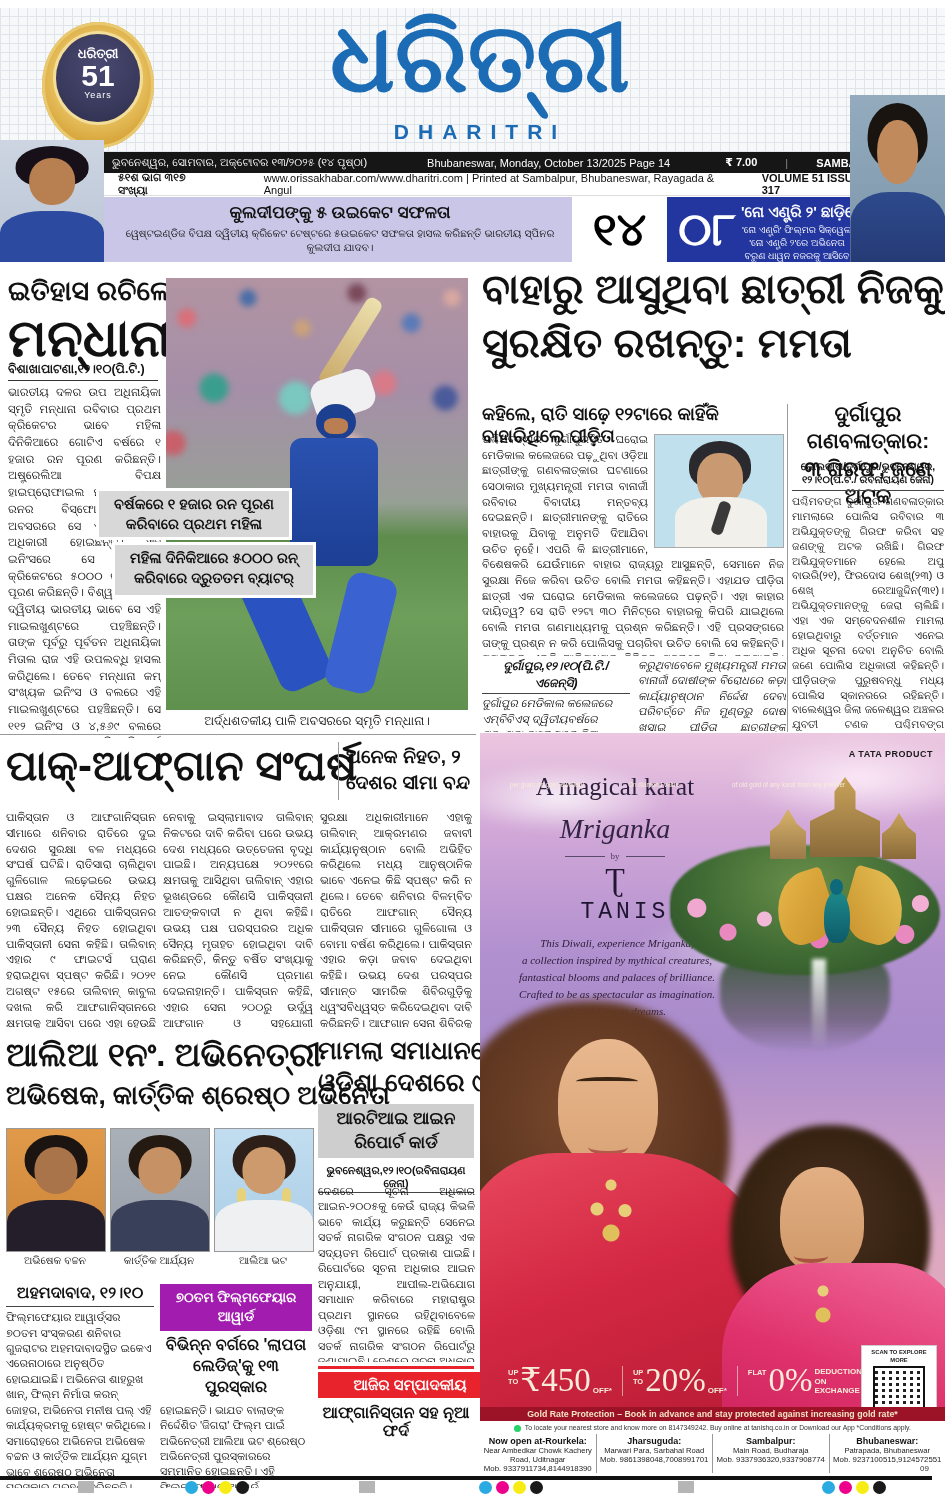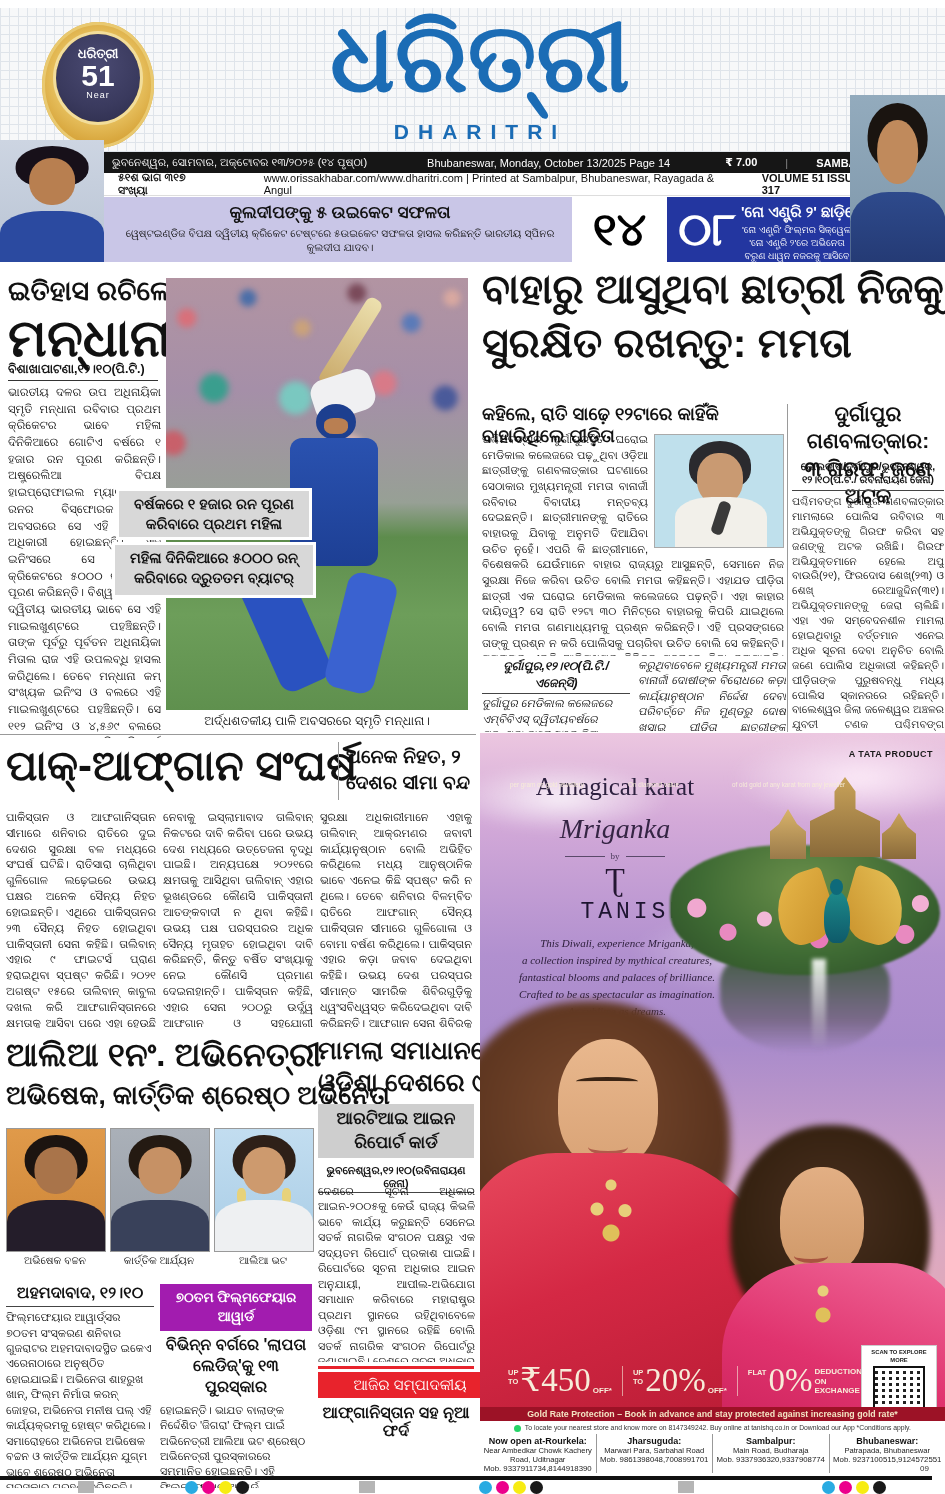--- a/index.html
+++ b/index.html
@@ -104,21 +104,21 @@
   .ply-bat{left:176px;top:14px;width:17px;height:100px;background:linear-gradient(#ece0ae,#c9a96a);
     transform:rotate(32deg);border-radius:7px;}
   .ply-arms{left:146px;top:96px;width:62px;height:42px;background:#f0f0f2;border-radius:14px;transform:rotate(-18deg);}
   .ply-helmet{left:150px;top:126px;width:40px;height:36px;background:#1d3f8f;border-radius:50%;}
   .ply-faceg{left:158px;top:140px;width:24px;height:16px;background:#b97f52;border-radius:40%;}
   .ply-torso{left:124px;top:160px;width:88px;height:128px;background:linear-gradient(#2a52b0,#1d3f94);border-radius:12px;}
   .ply-pad1{left:92px;top:288px;width:54px;height:124px;background:#2a52c0;border-radius:14px;transform:rotate(-24deg);}
   .ply-pad2{left:170px;top:296px;width:50px;height:118px;background:#3a62d0;border-radius:14px;transform:rotate(14deg);}
   .mnd-box{background:#d8d8d8;border:3px solid #fff;box-sizing:border-box;text-align:center;
     font-weight:bold;font-size:14.5px;line-height:1.35;padding-top:4px;z-index:6;}
-  .mnd-box1{left:116px;top:488px;width:196px;height:52px;}
+  .mnd-box1{left:96px;top:488px;width:196px;height:52px;}
   .mnd-box2{left:112px;top:542px;width:204px;height:56px;}
   .mnd-cap{left:166px;top:714px;width:302px;text-align:center;font-size:12.5px;}
 
   
   .mam-h1{left:482px;top:266px;width:460px;font-size:41px;font-weight:bold;white-space:nowrap;}
   .mam-h2{left:482px;top:320px;width:460px;font-size:41px;font-weight:bold;white-space:nowrap;}
   .mam-sub{left:482px;top:404px;width:304px;font-size:18px;font-weight:bold;line-height:1.2;}
   .mam-body{left:482px;top:432px;width:302px;height:224px;font-size:11.2px;line-height:1.4;}
   .mam-photo{float:right;width:128px;height:112px;margin:2px 0 4px 6px;background:#bfe0ec;
     position:relative;border:1px solid #aaa;overflow:hidden;}
@@ -163,21 +163,21 @@
   
   .rti-h1{left:318px;top:1036px;width:158px;font-size:25px;font-weight:bold;white-space:nowrap;}
   .rti-h2{left:318px;top:1068px;width:158px;font-size:25px;font-weight:bold;white-space:nowrap;}
   .rti-box{left:318px;top:1104px;width:156px;height:54px;background:#cecece;text-align:center;
     font-size:17px;font-weight:bold;line-height:1.4;padding-top:3px;box-sizing:border-box;}
   .rti-date{left:318px;top:1164px;width:156px;text-align:center;font-size:10.8px;font-weight:bold;
     border-bottom:1px solid #444;padding-bottom:2px;}
   .rti-body{left:318px;top:1184px;width:157px;height:178px;font-size:11.2px;line-height:1.38;}
   .ed-rule{left:318px;top:1366px;width:156px;height:3px;background:#e8232c;}
   .ed-box{left:318px;top:1372px;width:184px;height:26px;background:#e8232c;color:#fff;text-align:center;
-    font-size:15px;font-weight:normal;line-height:26px;}
+    font-size:15px;font-weight:bold;line-height:26px;}
   .ed-title{left:318px;top:1404px;width:156px;text-align:center;font-size:16px;font-weight:bold;}
 
   
   .ad{left:480px;top:733px;width:465px;height:740px;overflow:hidden;
     background:linear-gradient(180deg,#ecc7e0 0%,#d3a9d8 12%,#b190cf 30%,#a98bcb 42%,#c39bc9 55%,#dba9c2 68%,#e2a9b8 80%,#d895a8 100%);}
   .ad *{position:absolute;}
   .ad-cloud1{left:-30px;top:30px;width:220px;height:70px;border-radius:50%;
     background:radial-gradient(ellipse,rgba(255,255,255,.8),rgba(255,255,255,0) 70%);filter:blur(6px);}
   .ad-cloud2{left:250px;top:0px;width:260px;height:90px;border-radius:50%;
     background:radial-gradient(ellipse,rgba(255,240,250,.9),rgba(255,255,255,0) 70%);filter:blur(7px);}
@@ -286,21 +286,21 @@
 </head>
 <body>
 
 <div class="page">
 
   <div class="abs grid-bg"></div>
   <div class="abs emblem">
     <div class="emblem-inner">
       <div class="emblem-paper">ଧରିତ୍ରୀ</div>
       <div class="emblem-years">51</div>
-      <div class="emblem-ylabel">Near</div>
+      <div class="emblem-ylabel">Years</div>
     </div>
   </div>
   <div class="abs logo-odia">ଧରିତ୍ରୀ</div>
   <div class="abs logo-eng">DHARITRI</div>
 
   <div class="abs bar1">
     <span style="margin-left:112px;">ଭୁବନେଶ୍ୱର, ସୋମବାର, ଅକ୍ଟୋବର ୧୩/୨୦୨୫ (୧୪ ପୃଷ୍ଠା)</span>
     <span style="margin-left:60px;">Bhubaneswar, Monday, October 13/2025   Page 14</span>
     <span style="margin-left:55px;" class="b">₹ 7.00</span>
     <span style="margin-left:28px;margin-right:28px;color:#888;">|</span>

